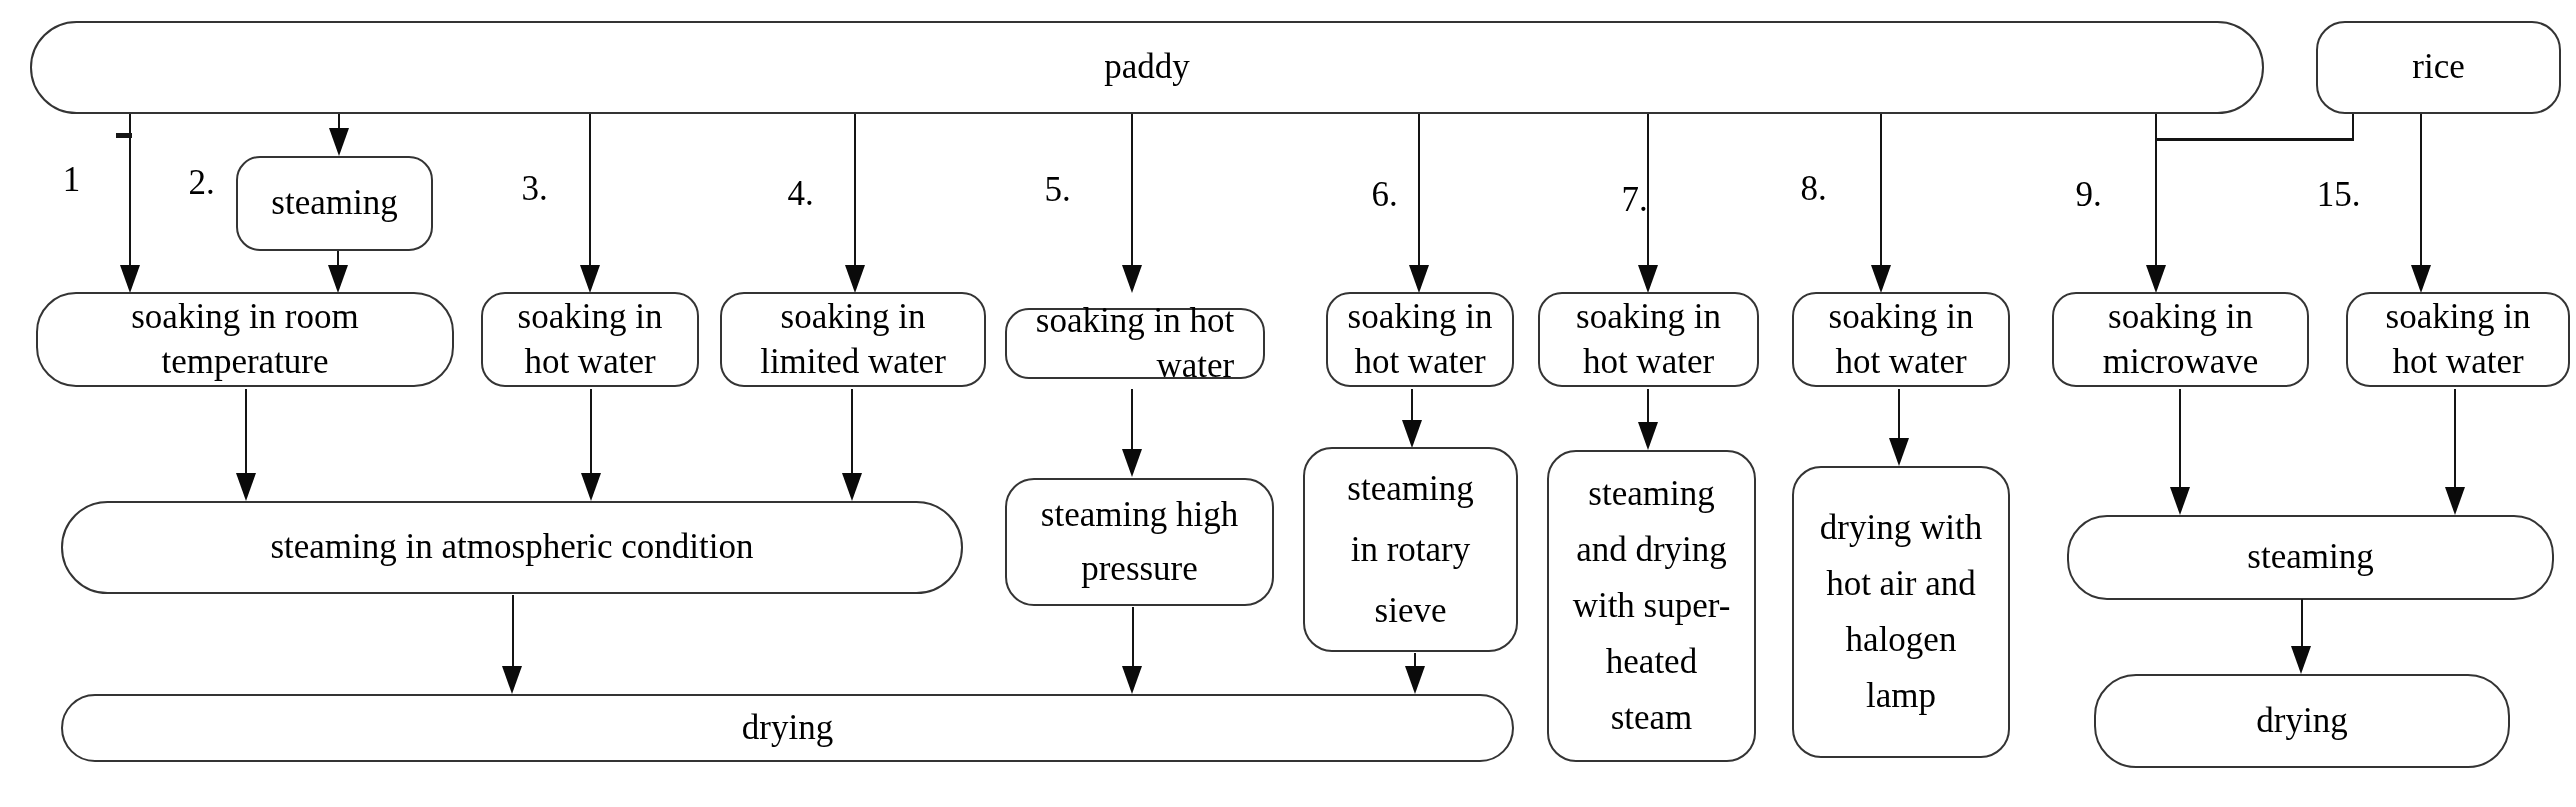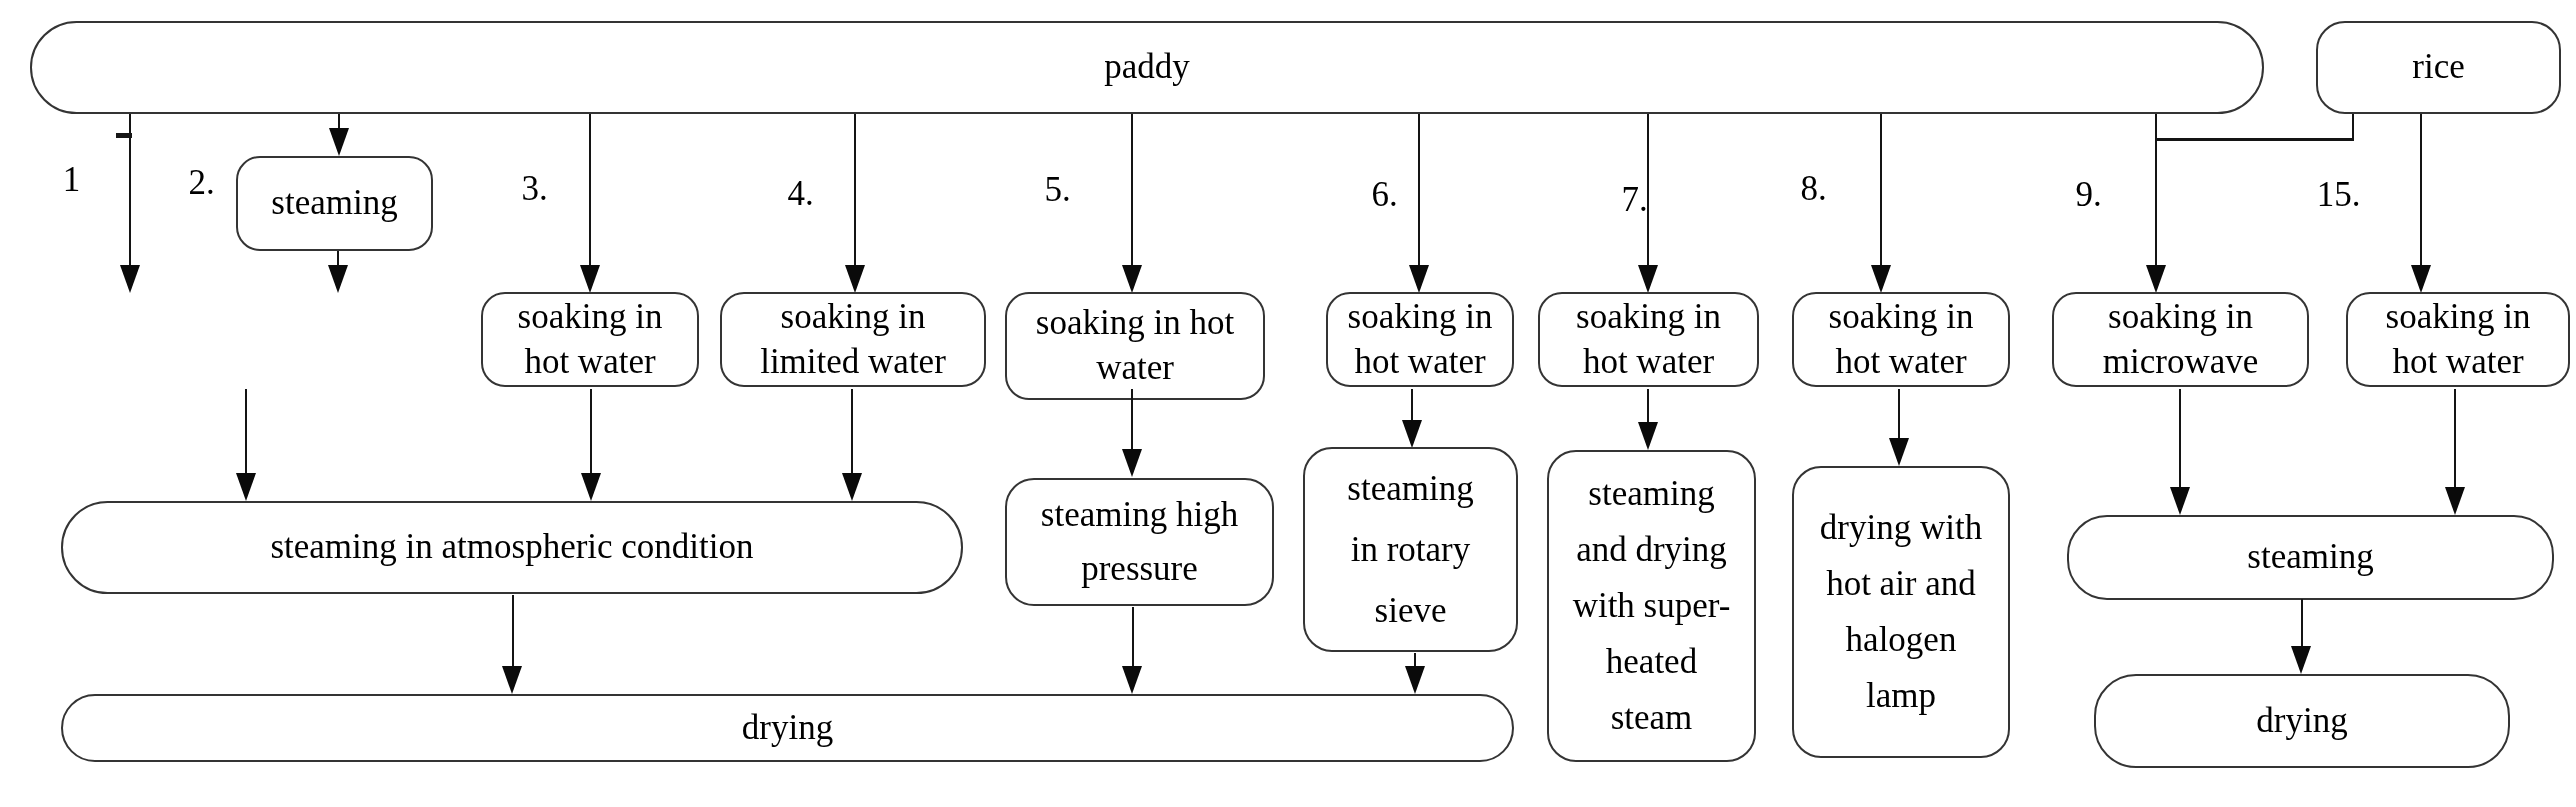--- a/index.html
+++ b/index.html
@@ -69,25 +69,27 @@
   <div class="vline" style="left:2155px;top:114px;height:151px;"></div>
   <div class="ah" style="left:2146px;top:265px;"></div>
 
   <div class="vline" style="left:2352px;top:114px;height:27px;"></div>
   <div class="hline" style="left:2155px;top:138px;width:199px;"></div>
   <div class="vline" style="left:2420px;top:114px;height:151px;"></div>
   <div class="ah" style="left:2411px;top:265px;"></div>
 
   <div class="node" style="left:236px;top:156px;width:197px;height:95px;border-radius:24px;"><span>steaming</span></div>
 
+  <div class="node" style="left:36px;top:292px;width:418px;height:95px;border-radius:40px;"><span>soaking in room
+temperature</span></div>
   <div class="node" style="left:481px;top:292px;width:218px;height:95px;border-radius:24px;"><span>soaking in
 hot water</span></div>
   <div class="node" style="left:720px;top:292px;width:266px;height:95px;border-radius:24px;"><span>soaking in
 limited water</span></div>
-  <div class="node" style="left:1005px;top:292px;width:260px;height:108px;border-radius:24px;"><span>soaking in hot
+  <div class="node" style="left:1005px;top:308px;width:260px;height:71px;border-radius:24px;text-align:right;"><span>soaking in hot
 water</span></div>
   <div class="node" style="left:1326px;top:292px;width:188px;height:95px;border-radius:24px;"><span>soaking in
 hot water</span></div>
   <div class="node" style="left:1538px;top:292px;width:221px;height:95px;border-radius:24px;"><span>soaking in
 hot water</span></div>
   <div class="node" style="left:1792px;top:292px;width:218px;height:95px;border-radius:24px;"><span>soaking in
 hot water</span></div>
   <div class="node" style="left:2052px;top:292px;width:257px;height:95px;border-radius:24px;"><span>soaking in
 microwave</span></div>
   <div class="node" style="left:2346px;top:292px;width:224px;height:95px;border-radius:24px;"><span>soaking in

